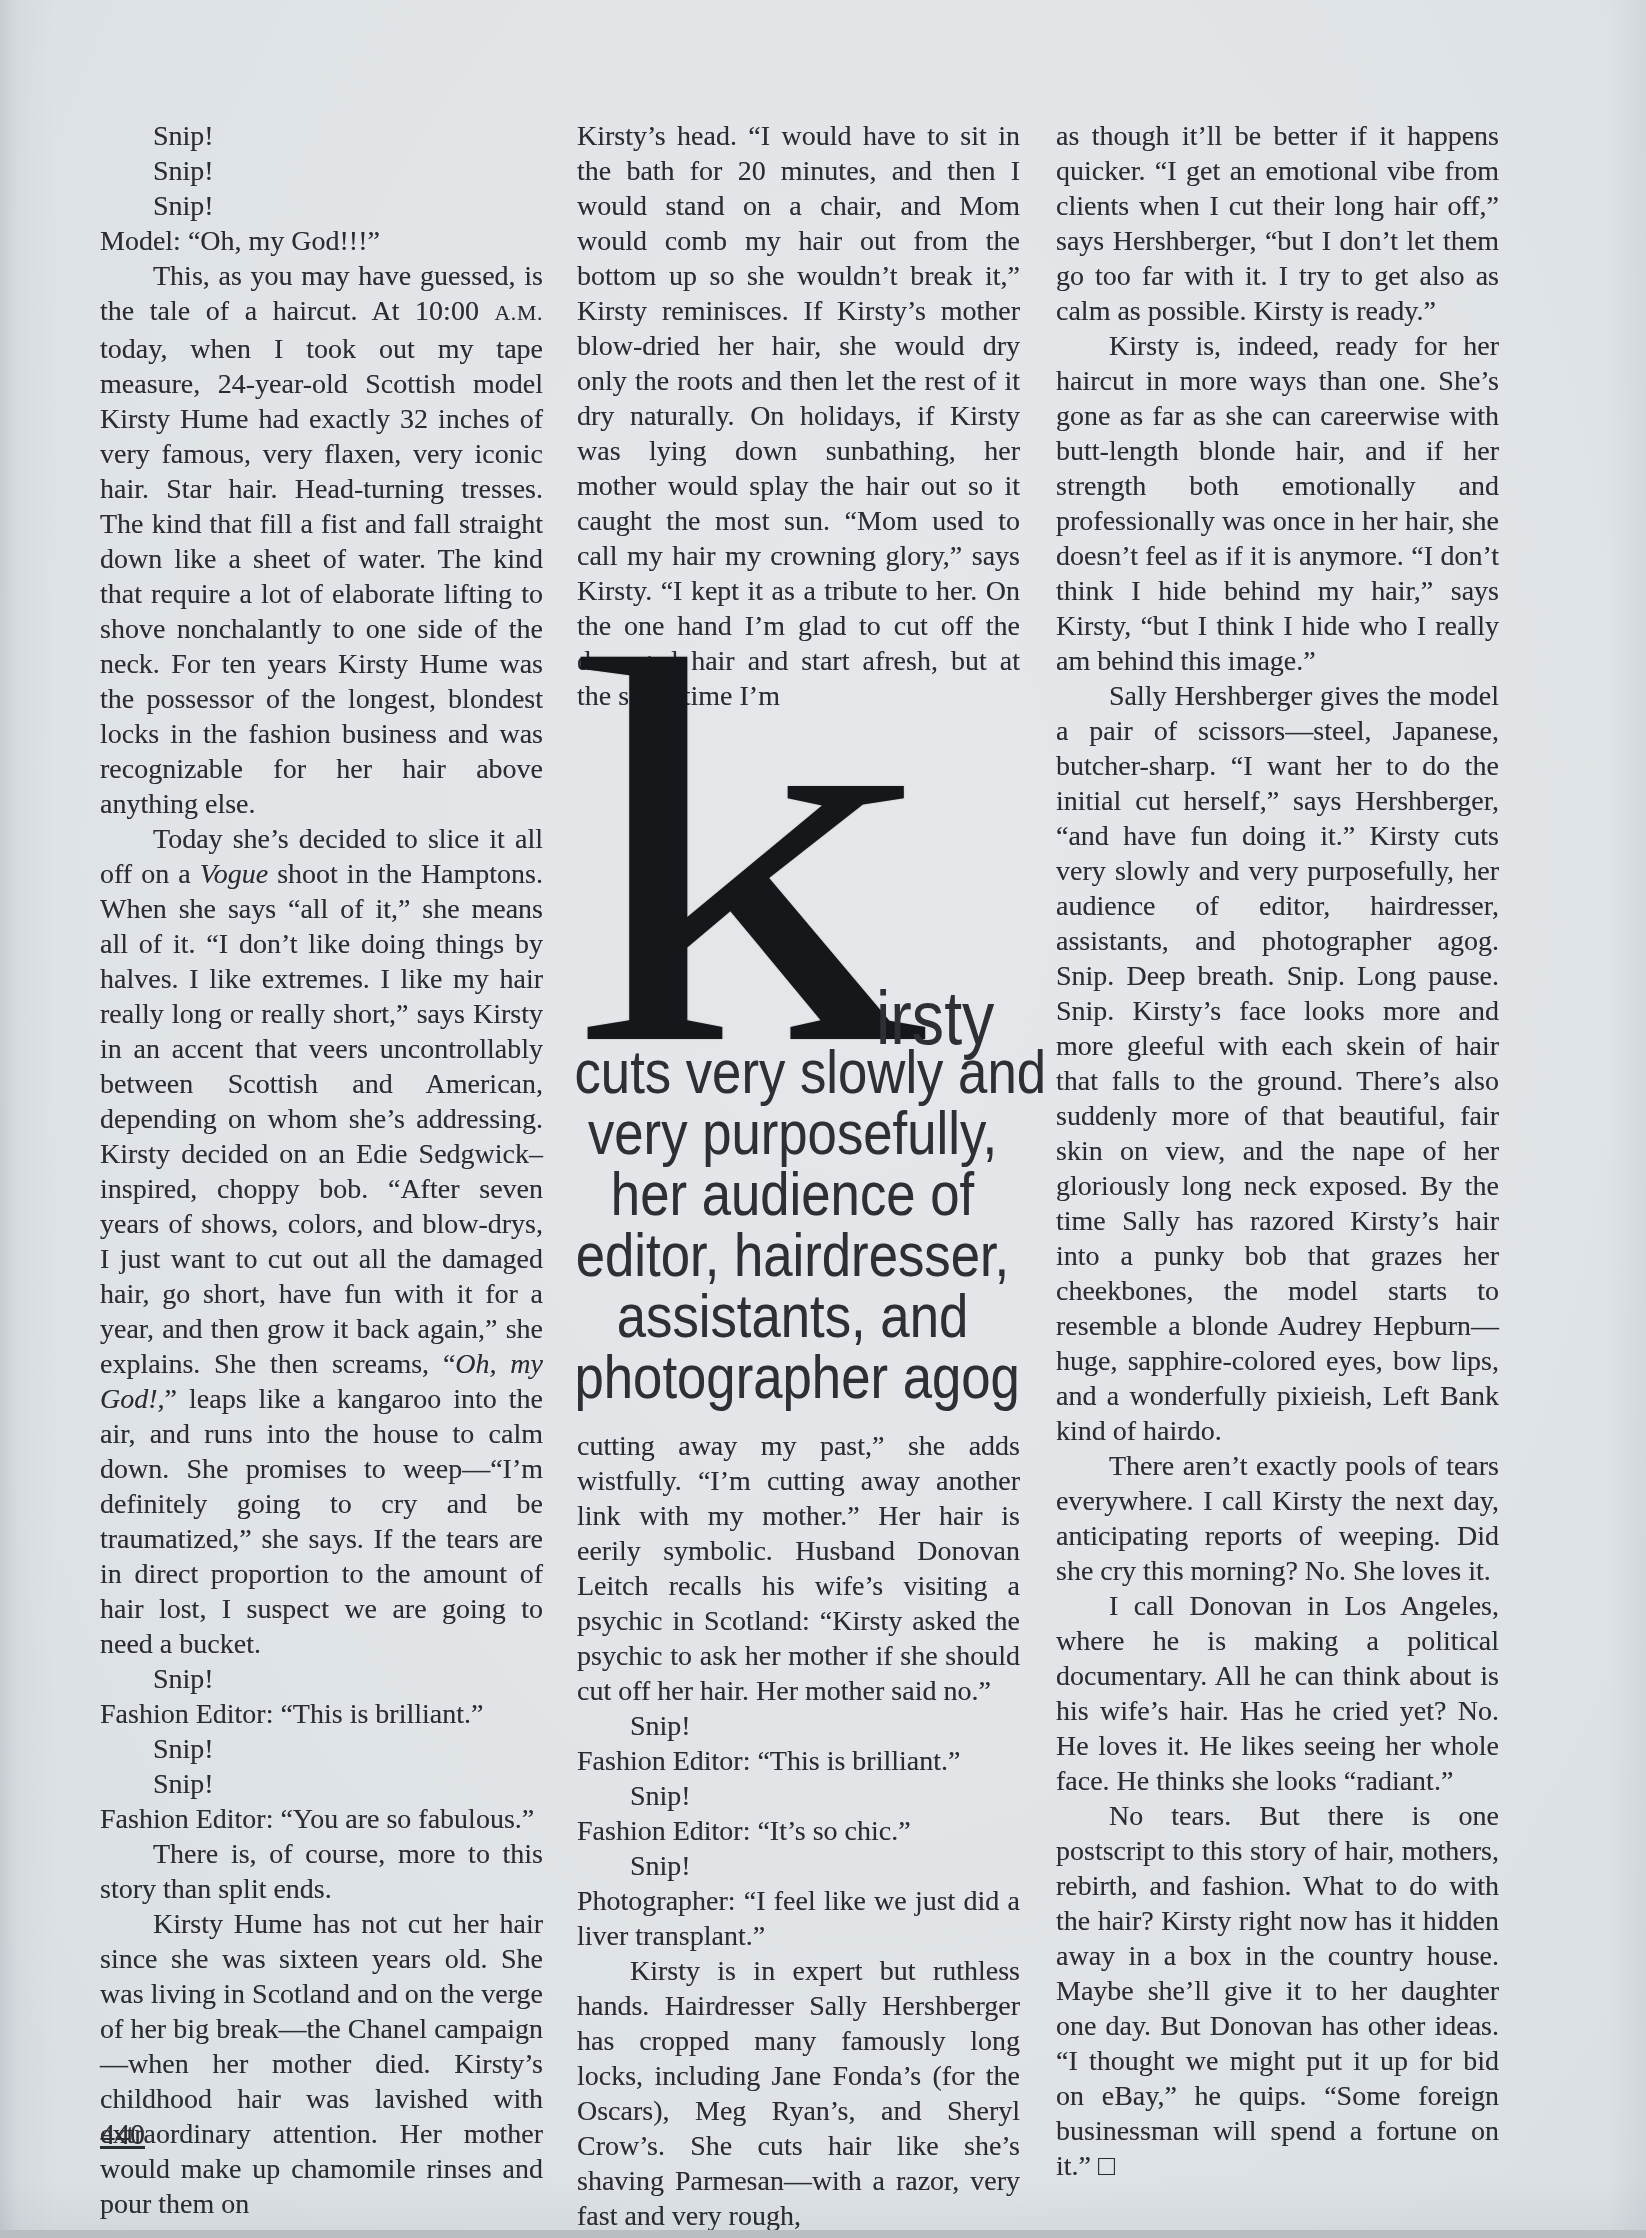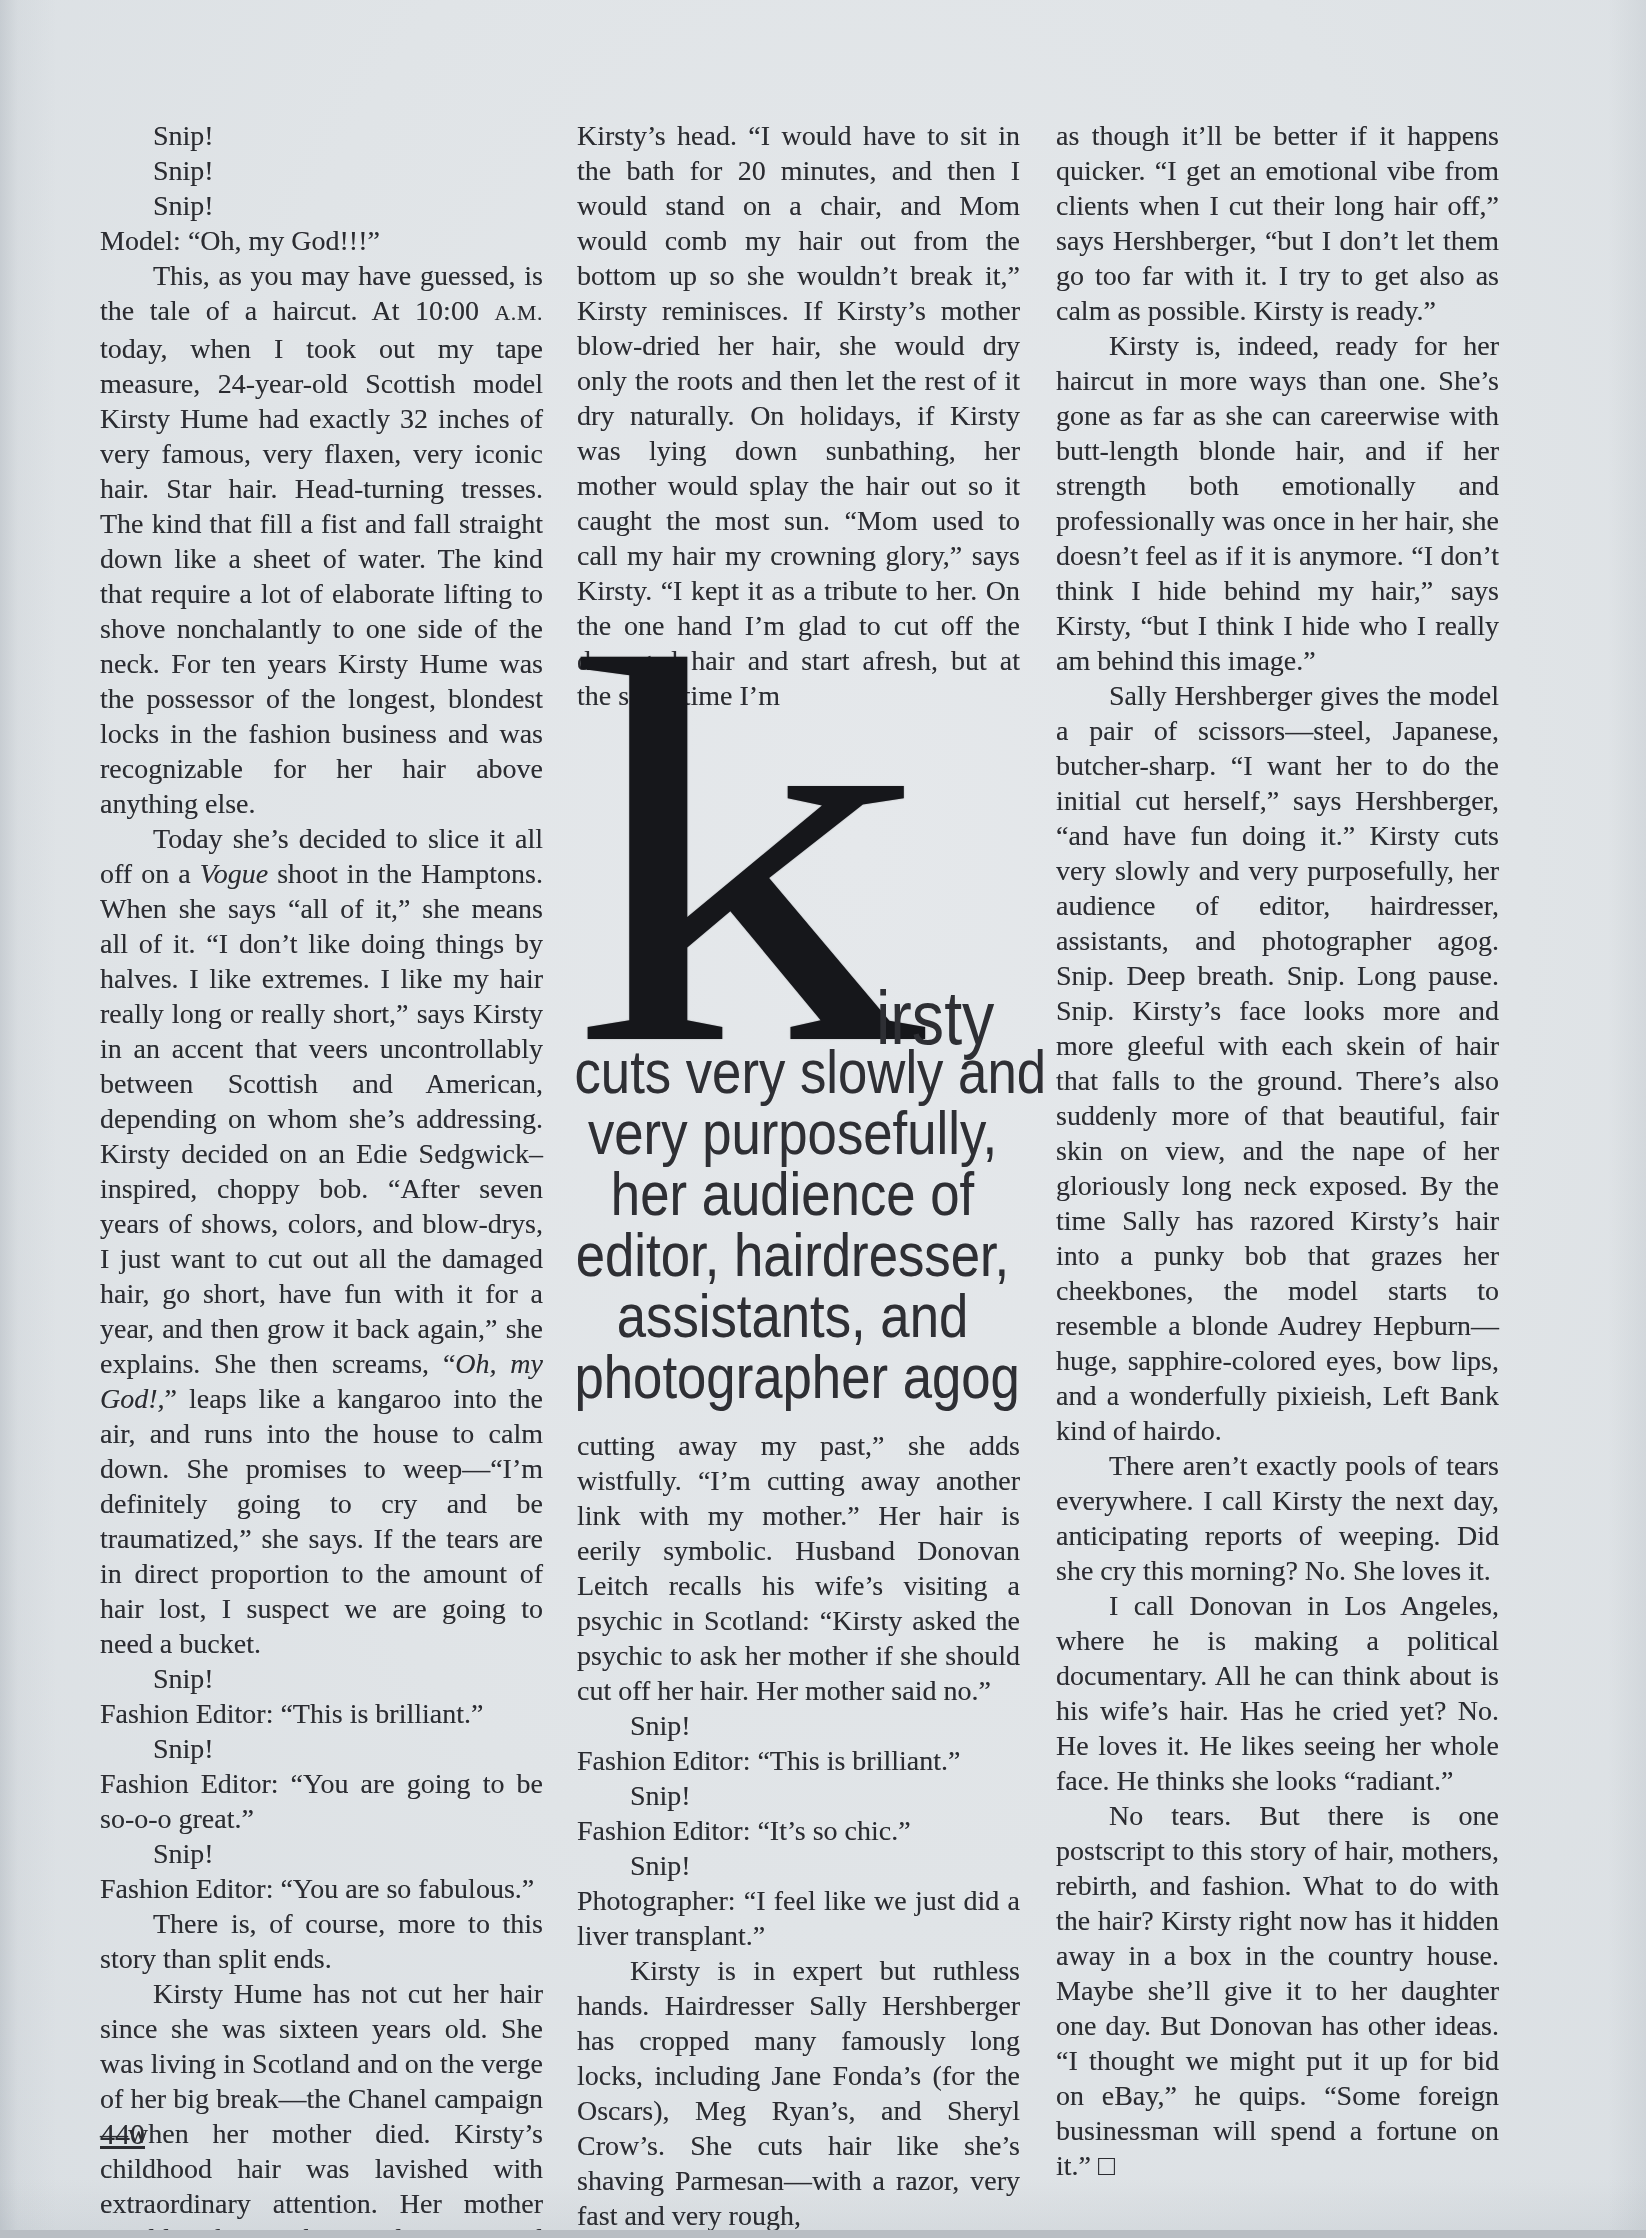--- a/index.html
+++ b/index.html
@@ -79,21 +79,20 @@
   <div class="col" style="left:100px;top:118px;">
       <p class="ind">Snip!</p>
       <p class="ind">Snip!</p>
       <p class="ind">Snip!</p>
       <p class="">Model: “Oh, my God!!!”</p>
       <p class="ind">This, as you may have guessed, is the tale of a haircut. At 10:00 <span class="sc">A.M.</span> today, when I took out my tape measure, 24-year-old Scottish model Kirsty Hume had exactly 32 inches of very famous, very flaxen, very iconic hair. Star hair. Head-turning tresses. The kind that fill a fist and fall straight down like a sheet of water. The kind that require a lot of elaborate lifting to shove nonchalantly to one side of the neck. For ten years Kirsty Hume was the possessor of the longest, blondest locks in the fashion business and was recognizable for her hair above anything else.</p>
       <p class="ind">Today she’s decided to slice it all off on a <i>Vogue</i> shoot in the Hamptons. When she says “all of it,” she means all of it. “I don’t like doing things by halves. I like extremes. I like my hair really long or really short,” says Kirsty in an accent that veers uncontrollably between Scottish and American, depending on whom she’s addressing. Kirsty decided on an Edie Sedgwick–inspired, choppy bob. “After seven years of shows, colors, and blow-drys, I just want to cut out all the damaged hair, go short, have fun with it for a year, and then grow it back again,” she explains. She then screams, “<i>Oh, my God!,</i>” leaps like a kangaroo into the air, and runs into the house to calm down. She promises to weep—“I’m definitely going to cry and be traumatized,” she says. If the tears are in direct proportion to the amount of hair lost, I suspect we are going to need a bucket.</p>
       <p class="ind">Snip!</p>
       <p class="">Fashion Editor: “This is brilliant.”</p>
       <p class="ind">Snip!</p>
-      <p class="">Fashion Editor: “You are going to be so-o-o great.”</p>
       <p class="ind">Snip!</p>
       <p class="">Fashion Editor: “You are so fabulous.”</p>
       <p class="ind">There is, of course, more to this story than split ends.</p>
       <p class="ind">Kirsty Hume has not cut her hair since she was sixteen years old. She was living in Scotland and on the verge of her big break—the Chanel campaign—when her mother died. Kirsty’s childhood hair was lavished with extraordinary attention. Her mother would make up chamomile rinses and pour them on</p>
     </div>
 
   <div class="col" style="left:577px;top:118px;">
       <p class="">Kirsty’s head. “I would have to sit in the bath for 20 minutes, and then I would stand on a chair, and Mom would comb my hair out from the bottom up so she wouldn’t break it,” Kirsty reminisces. If Kirsty’s mother blow-dried her hair, she would dry only the roots and then let the rest of it dry naturally. On holidays, if Kirsty was lying down sunbathing, her mother would splay the hair out so it caught the most sun. “Mom used to call my hair my crowning glory,” says Kirsty. “I kept it as a tribute to her. On the one hand I’m glad to cut off the damaged hair and start afresh, but at the same time I’m</p>
     </div>
 

